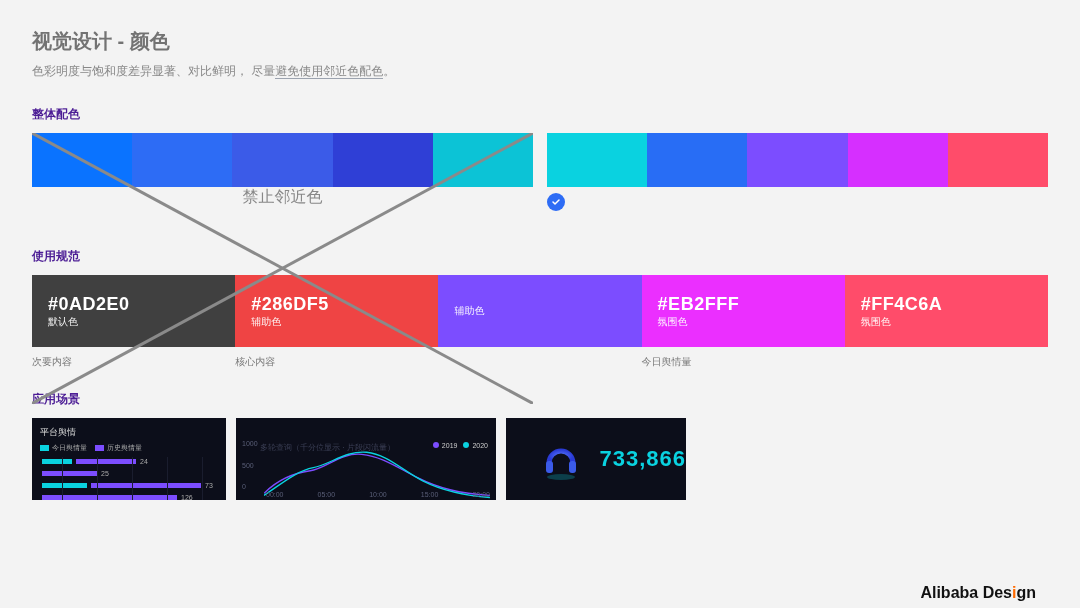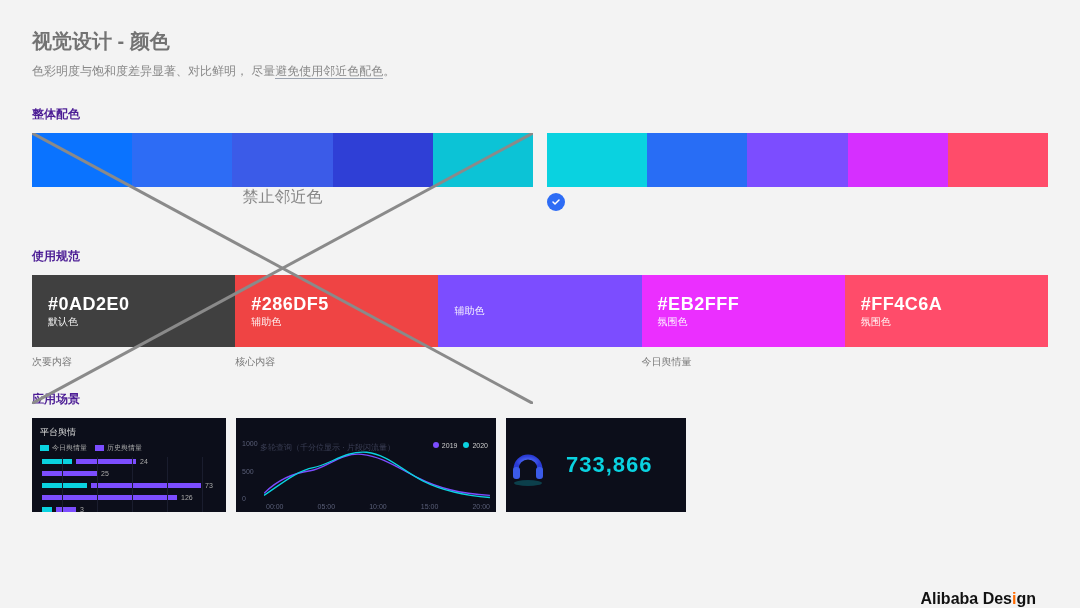--- a/index.html
+++ b/index.html
@@ -22,24 +22,24 @@
   
   .usage-row { display: flex; height: 72px; }
   .usage-block { flex: 1; padding: 12px 16px; color: #fff; display:flex; flex-direction:column; justify-content:center; }
   .usage-block .hex { font-size: 18px; font-weight: 600; letter-spacing: .5px; }
   .usage-block .role { font-size: 10px; opacity: .95; }
   .usage-captions { display: flex; margin-top: 8px; font-size: 10px; color: #777; }
   .usage-captions div { flex: 1; }
 
   
   .scenes { display: flex; gap: 10px; }
-  .scene { background: #0c0e1a; height: 94px; position: relative; overflow: hidden; color: #d0d0d0; }
+  .scene { background: #0c0e1a; height: 82px; position: relative; overflow: hidden; color: #d0d0d0; }
   .scene1 { flex: 0 0 194px; padding: 8px; }
   .scene2 { flex: 0 0 260px; padding: 24px; }
-  .scene3 { flex: 0 0 180px; display:flex; align-items:center; justify-content:flex-start; gap:16px; }
+  .scene3 { flex: 0 0 180px; display:flex; align-items:center; justify-content:flex-end; gap:16px; }
   .scene1 .t { font-size: 9px; color:#ddd; }
   .legend-row { display: flex; gap: 8px; margin: 4px 0 4px 0; }
   .legend-item { display:flex; align-items:center; gap:3px; font-size:7px; color:#aaa; }
   .legend-chip { width:9px; height:6px; }
   .bars-area { position:relative; height:62px; margin-left:2px; }
   .bar-row { display:flex; align-items:center; gap:4px; height:8px; margin-bottom:4px; }
   .bar { height:5px; background:#7c4dff; }
   .bar.cyan { background:#0ad2e0; }
   .bar-label { font-size:7px; color:#aaa; }
   .grid-v { position:absolute; top:0; bottom:0; width:0; border-left:1px solid #1a1d2e; }
@@ -47,21 +47,21 @@
   .scene2 .faint { color:#3b3f55; font-size:8px; }
   .y-axis { position:absolute; left:6px; top:22px; bottom:10px; display:flex; flex-direction:column; justify-content:space-between; font-size:7px; color:#5a5f78; }
   .x-axis { position:absolute; left:30px; right:6px; bottom:2px; display:flex; justify-content:space-between; font-size:7px; color:#5a5f78; }
   .line-svg { position:absolute; left:28px; right:6px; top:24px; bottom:14px; }
   .scene2 .legend2 { position:absolute; right:8px; top:24px; display:flex; gap:6px; font-size:7px; color:#ccc; }
   .legend2 .dot { width:6px; height:6px; border-radius:50%; display:inline-block; margin-right:3px; }
 
   .metric-num { font-size: 22px; font-weight:700; color:#0ad2e0; font-family: "DIN Alternate", Arial, sans-serif; letter-spacing:1px; }
   .headset svg { display:block; }
 
-  .footer-brand { position: absolute; right: 44px; bottom: 0; font-size: 16px; font-weight: 700; color: #111; }
+  .footer-brand { position: absolute; right: 44px; bottom: 6px; font-size: 16px; font-weight: 700; color: #111; }
   .footer-brand .i { color: #ff6a00; }
 </style>
 </head>
 <body>
 
 <div class="page">
 
   <h1 class="title">视觉设计 - 颜色</h1>
   <p class="subtitle">
     <span>色彩明度与饱和度差异显著、对比鲜明，  尽量</span><span class="underline">避免使用邻近色配色</span><span>。</span>

